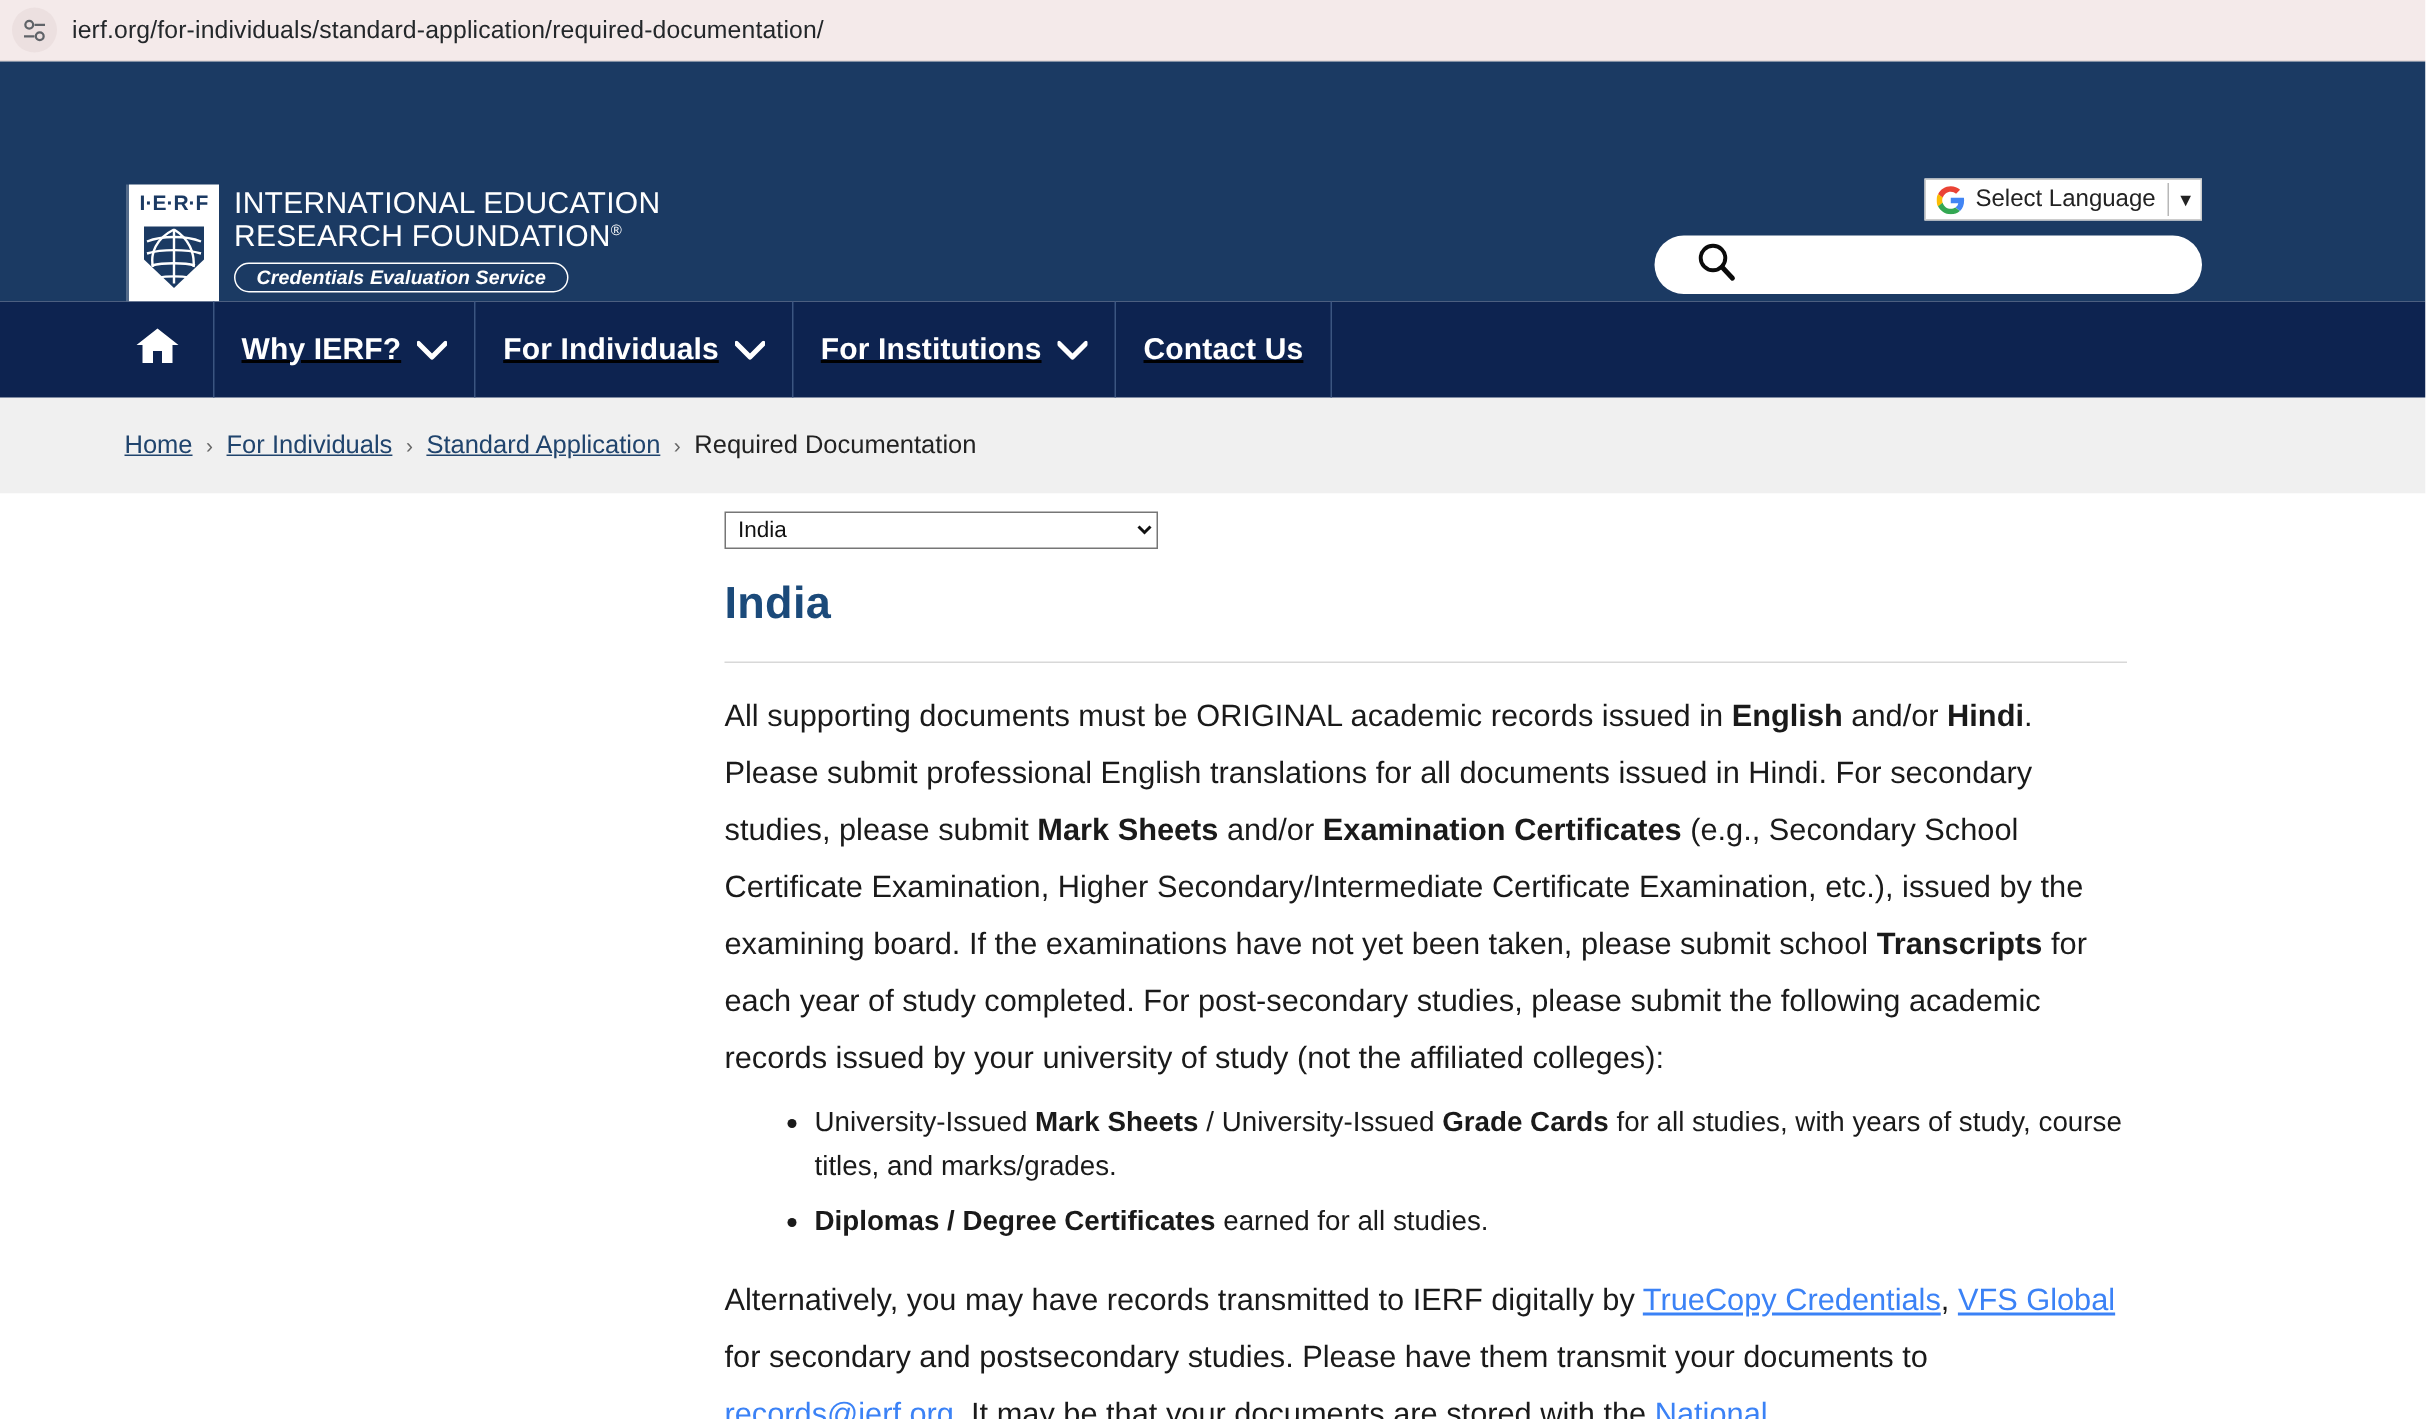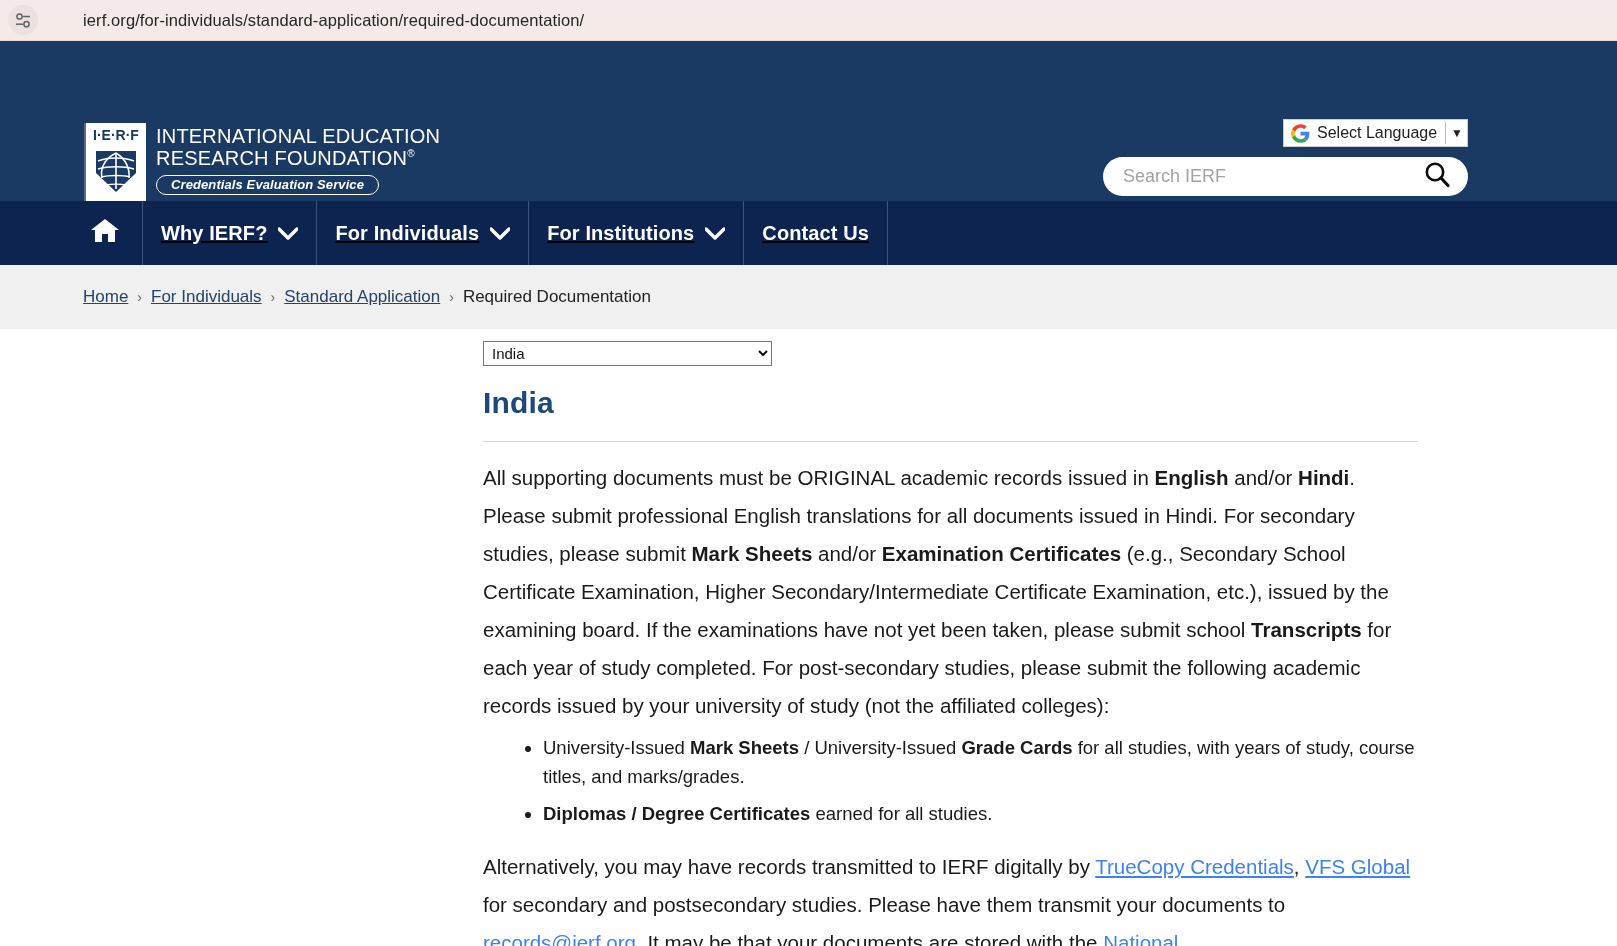--- a/index.html
+++ b/index.html
@@ -11,21 +11,20 @@
   }
 
   
   .urlbar {
     height: 41px;
     background: #f4eaea;
     display: flex;
     align-items: center;
     padding-left: 8px;
     border-bottom: 1px solid #e4d8d8;
-    gap: 35px;
   }
   .site-info-icon {
     width: 30px; height: 30px;
     border-radius: 50%;
     background: #ece0e0;
     display: flex; align-items: center; justify-content: center;
     flex: 0 0 auto;
     margin-right: 10px;
   }
   .url-text {
@@ -294,21 +293,20 @@
         <path fill="#FBBC05" d="M10.4 28.6c-.5-1.5-.8-3-.8-4.6s.3-3.1.8-4.6l-7.8-6.1C1 16.5 0 20.1 0 24s1 7.5 2.6 10.7l7.8-6.1z"></path>
         <path fill="#34A853" d="M24 47.5c6.2 0 11.5-2 15.3-5.5l-7.6-5.9c-2.1 1.4-4.8 2.3-7.7 2.3-6.4 0-11.7-4.5-13.6-10.4l-7.8 6.1C6.5 42.1 14.6 47.5 24 47.5z"></path>
       </svg>
     </span>
     <span>Select Language</span>
     <span class="divider"></span>
     <span class="caret">▼</span>
   </div>
 
   <div class="search-box">
-    <input type="text" placeholder="Search IERF" style="">
     <button class="search-btn">
       <span>
         <svg width="30" height="30" viewBox="0 0 30 30" aria-hidden="true">
           <circle cx="13" cy="12" r="8.2" fill="none" stroke="#0b0b0b" stroke-width="2.6"></circle>
           <line x1="19" y1="18" x2="26" y2="25.5" stroke="#0b0b0b" stroke-width="3.2" stroke-linecap="round"></line>
         </svg>
       </span>
     </button>
   </div>
 </div>

